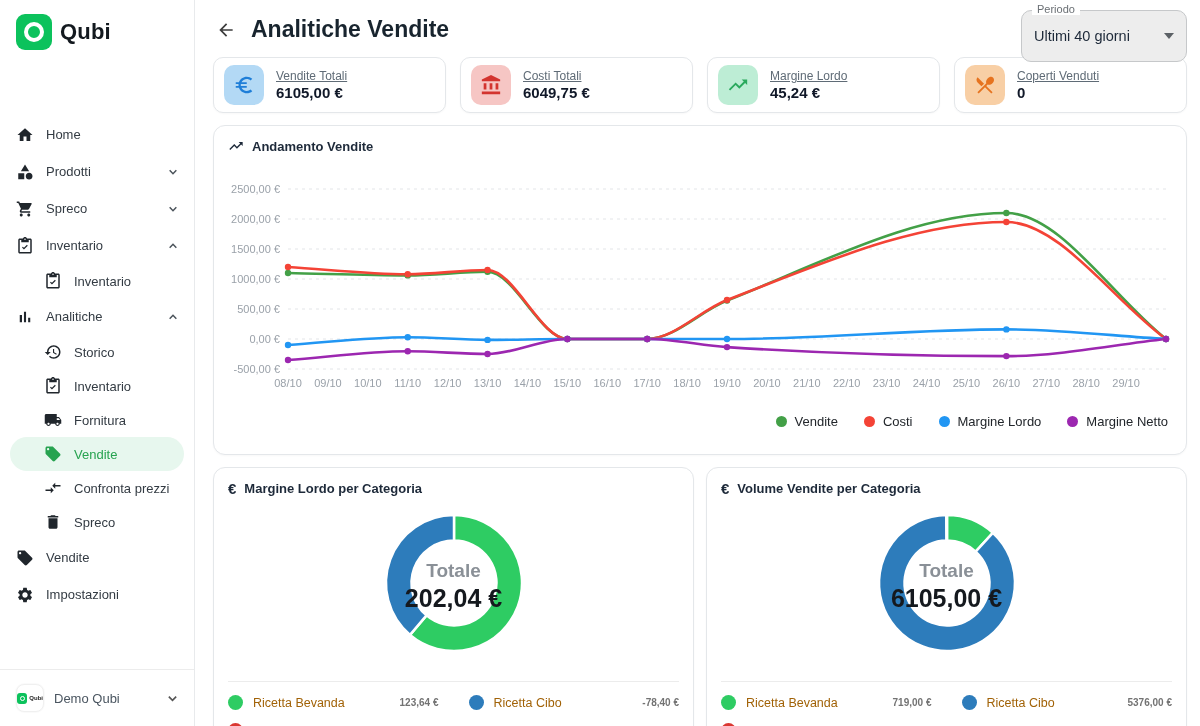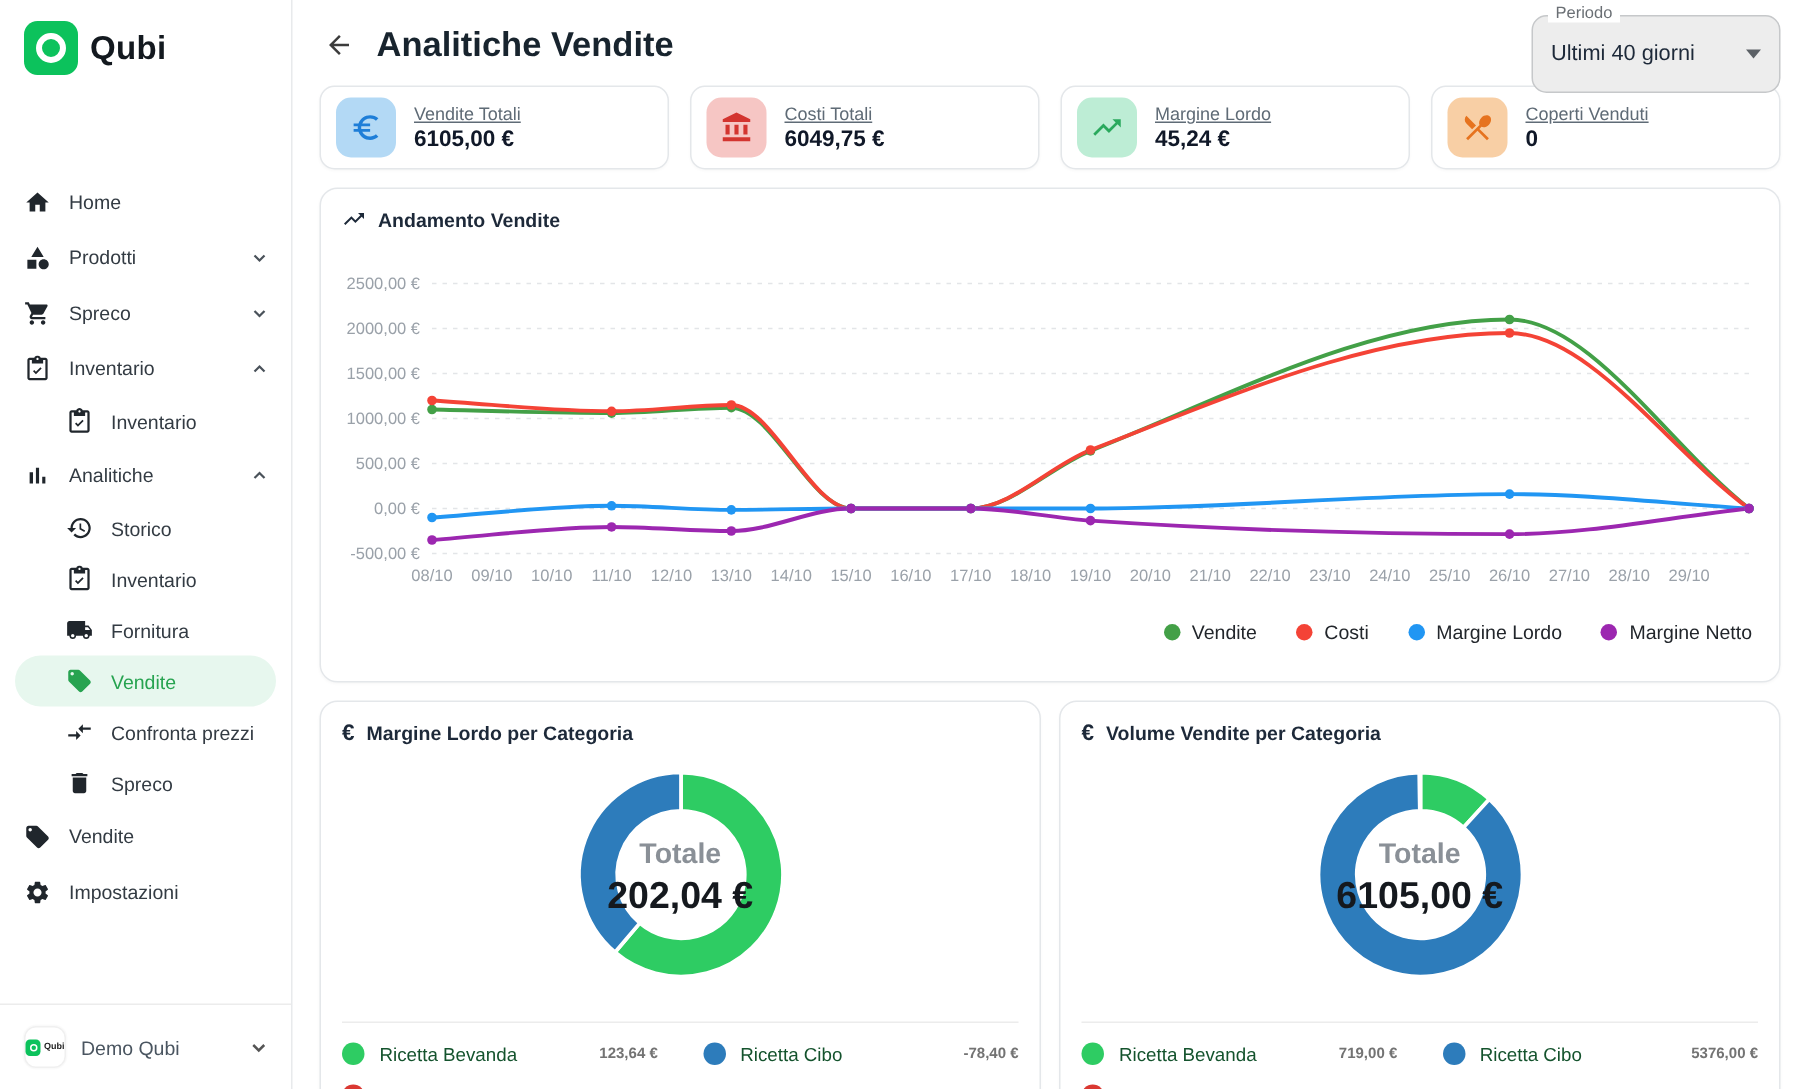--- a/index.html
+++ b/index.html
@@ -81,21 +81,21 @@
   .donut-wrap { position:relative; height:170px; display:flex; justify-content:center; margin-top:4px; }
   .donut-center { position:absolute; top:50%; left:50%; transform:translate(-50%,-50%);
                   text-align:center; }
   .donut-total-label { font-size:19px; font-weight:600; color:#8a9097; }
   .donut-total-value { font-size:25px; font-weight:700; color:#15191e; margin-top:2px; }
   .donut-divider { border-top:1px solid #ececec; margin-top:10px; }
   .donut-legend { display:grid; grid-template-columns:1fr 1fr; column-gap:30px; row-gap:13px;
                   padding-top:13px; }
   .dl-item { display:flex; align-items:center; }
   .dl-item .dot { width:15px; height:15px; }
-  .dl-name { margin-left:10px; font-size:12.5px; color:#14532d; }
+  .dl-name { margin-left:10px; font-size:12.5px; color:#a16207; }
   .dl-value { margin-left:auto; font-size:10px; font-weight:700; color:#737373; }
   .span2 { grid-column:1 / -1; }
 
   .ax-text { font-size:11px; fill:#9aa1a9; }
 </style>
 </head>
 <body>
 
 <div class="app">
 

